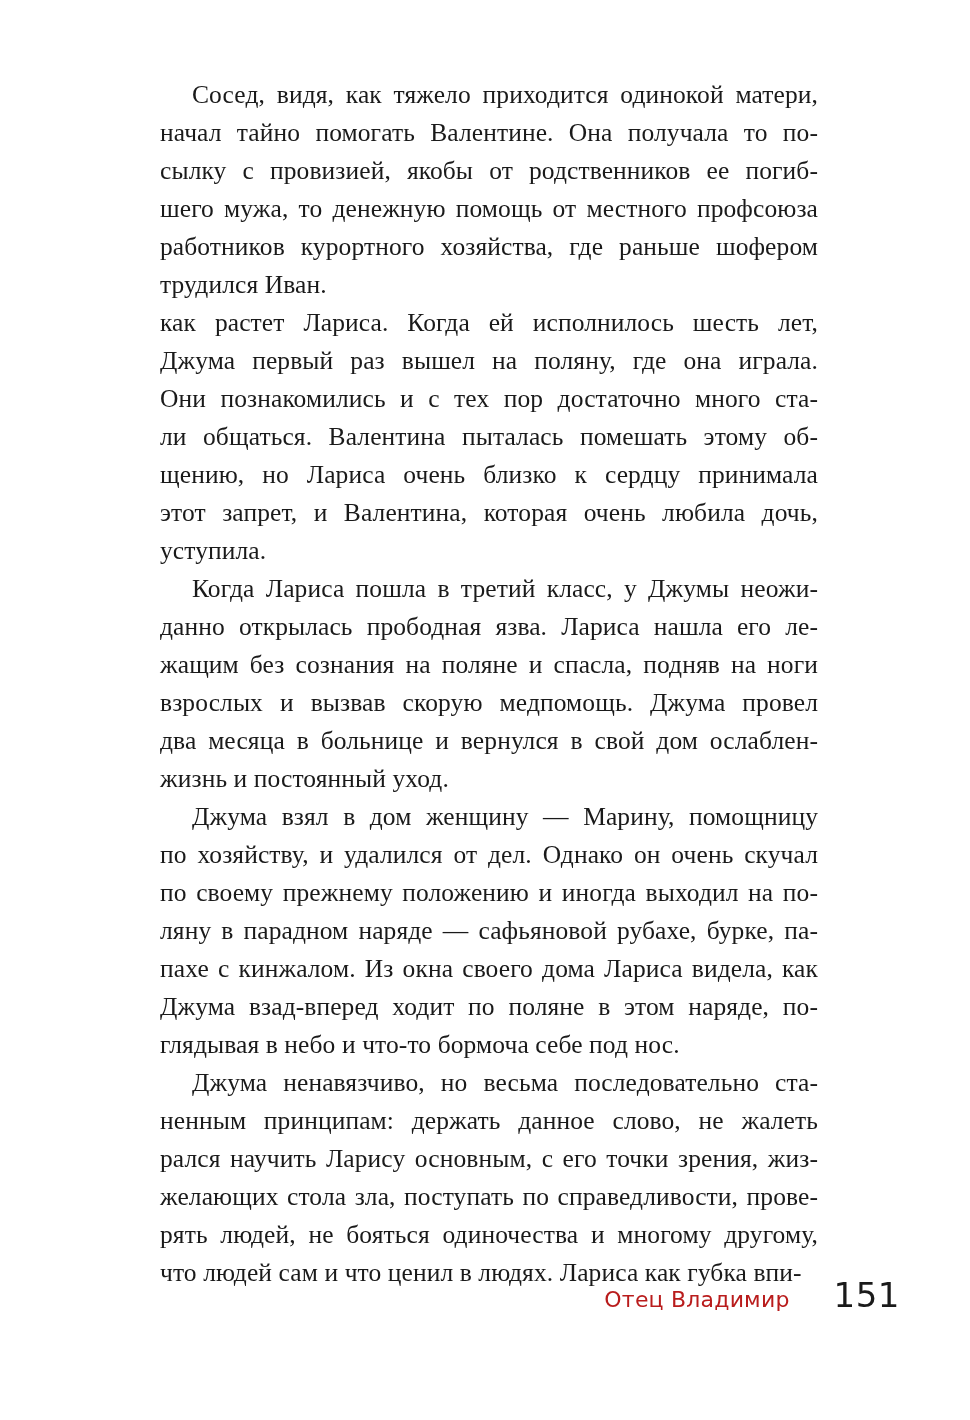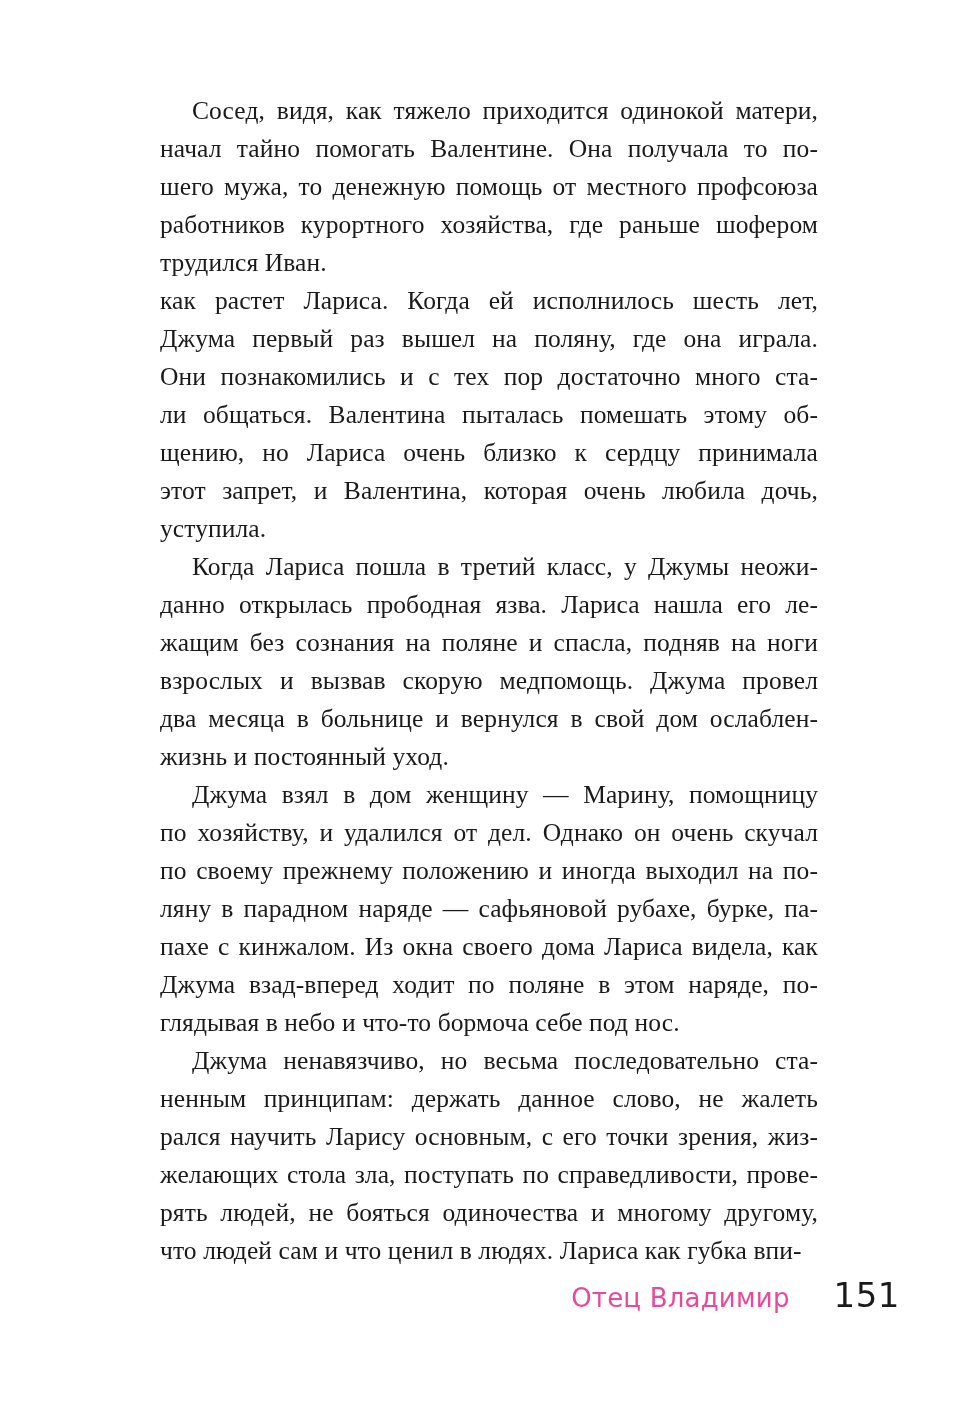--- a/index.html
+++ b/index.html
@@ -16,21 +16,21 @@
     overflow: hidden;
     font-family: "Liberation Serif", "DejaVu Serif", serif;
     color: #1a1a1a;
     -webkit-font-smoothing: antialiased;
   }
 
   
   .text-block {
     position: absolute;
     left: 160px;
-    top: 92px;
+    top: 76px;
     width: 658px;
   }
 
   .para {
     margin: 0;
   }
 
   
   .line {
     display: block;
@@ -57,23 +57,23 @@
     left: 160px;
     top: 1282px;
     width: 740px;
     height: 46px;
     font-family: "DejaVu Sans", "Liberation Sans", sans-serif;
     display: flex;
     align-items: baseline;
     justify-content: flex-end;
   }
   .running-head {
-    font-size: 26px;
+    font-size: 22px;
     line-height: 26px;
-    color: #ec4899;
+    color: #b91c1c;
     letter-spacing: 0.2px;
   }
   .page-number {
     font-size: 34px;
     line-height: 26px;
     color: #1a1a1a;
     margin-left: 44px;
     min-width: 58px;
     text-align: center;
     letter-spacing: 0.5px;
@@ -81,20 +81,21 @@
 </style>
 </head>
 <body>
 
 <div class="page">
 
   <div class="text-block">
       <p class="para">
         <span class="line indent">Сосед, видя, как тяжело приходится одинокой матери,</span>
         <span class="line">начал тайно помогать Валентине. Она получала то по-</span>
+        <span class="line">сылку с провизией, якобы от родственников ее погиб-</span>
         <span class="line">шего мужа, то денежную помощь от местного профсоюза</span>
         <span class="line">работников курортного хозяйства, где раньше шофером</span>
         <span class="line last">трудился Иван.</span>
       </p>
       <p class="para">
         <span class="line">как растет Лариса. Когда ей исполнилось шесть лет,</span>
         <span class="line">Джума первый раз вышел на поляну, где она играла.</span>
         <span class="line">Они познакомились и с тех пор достаточно много ста-</span>
         <span class="line">ли общаться. Валентина пыталась помешать этому об-</span>
         <span class="line">щению, но Лариса очень близко к сердцу принимала</span>

